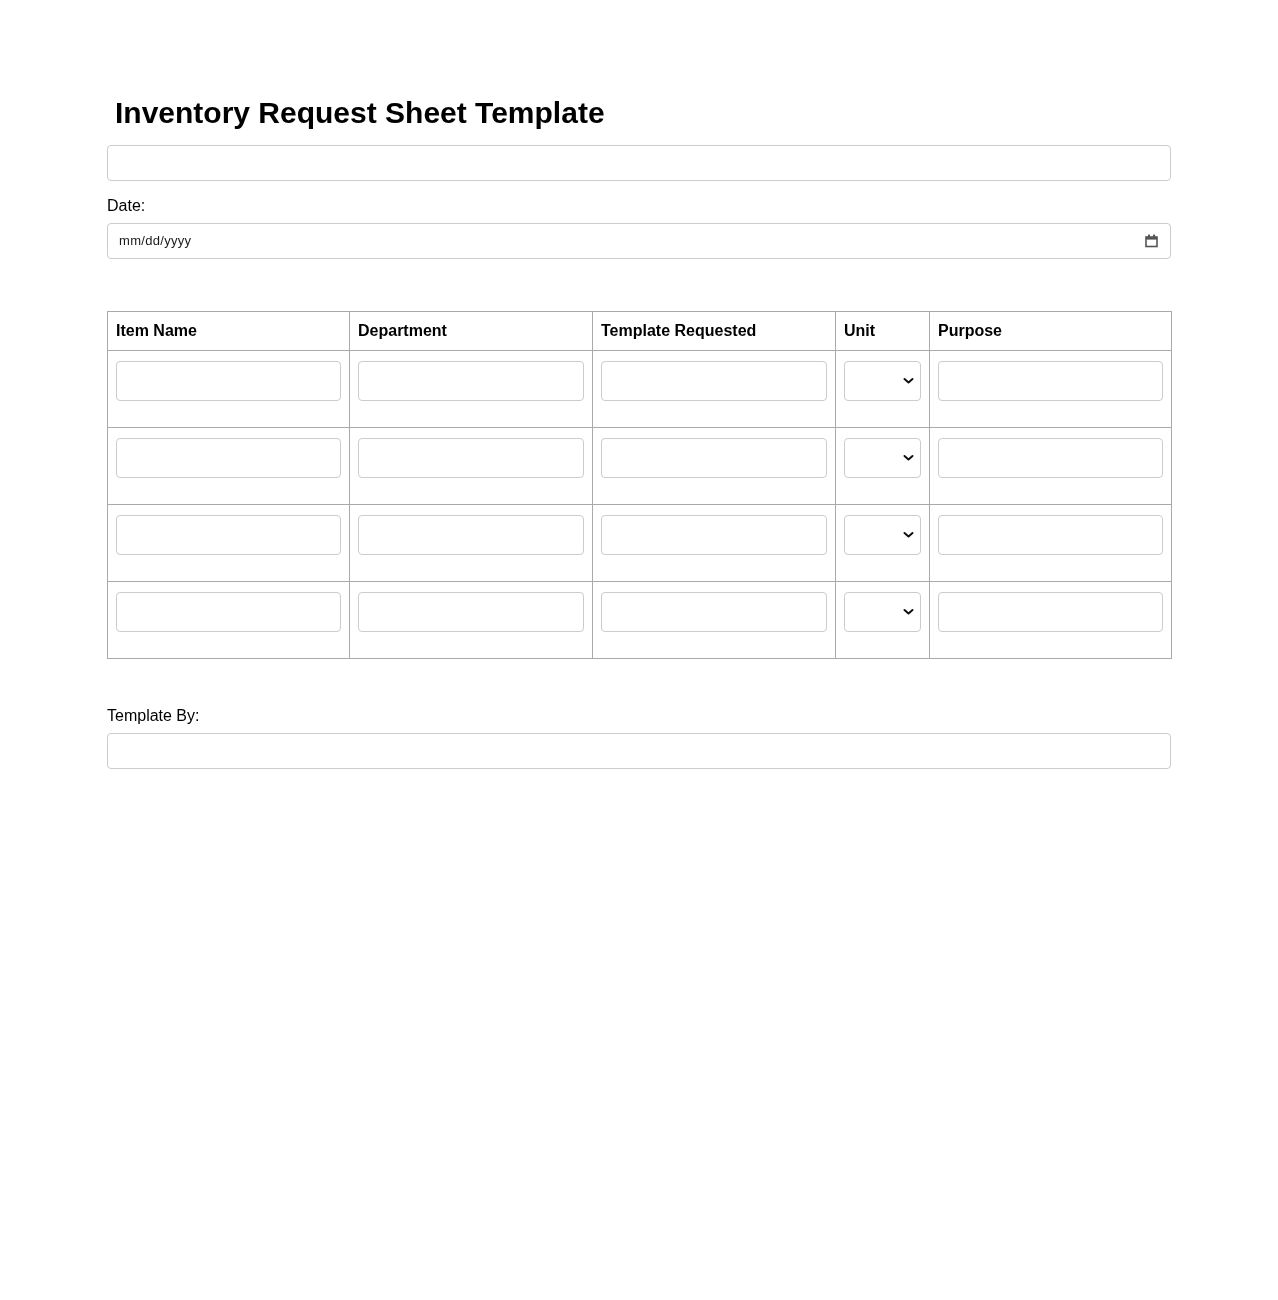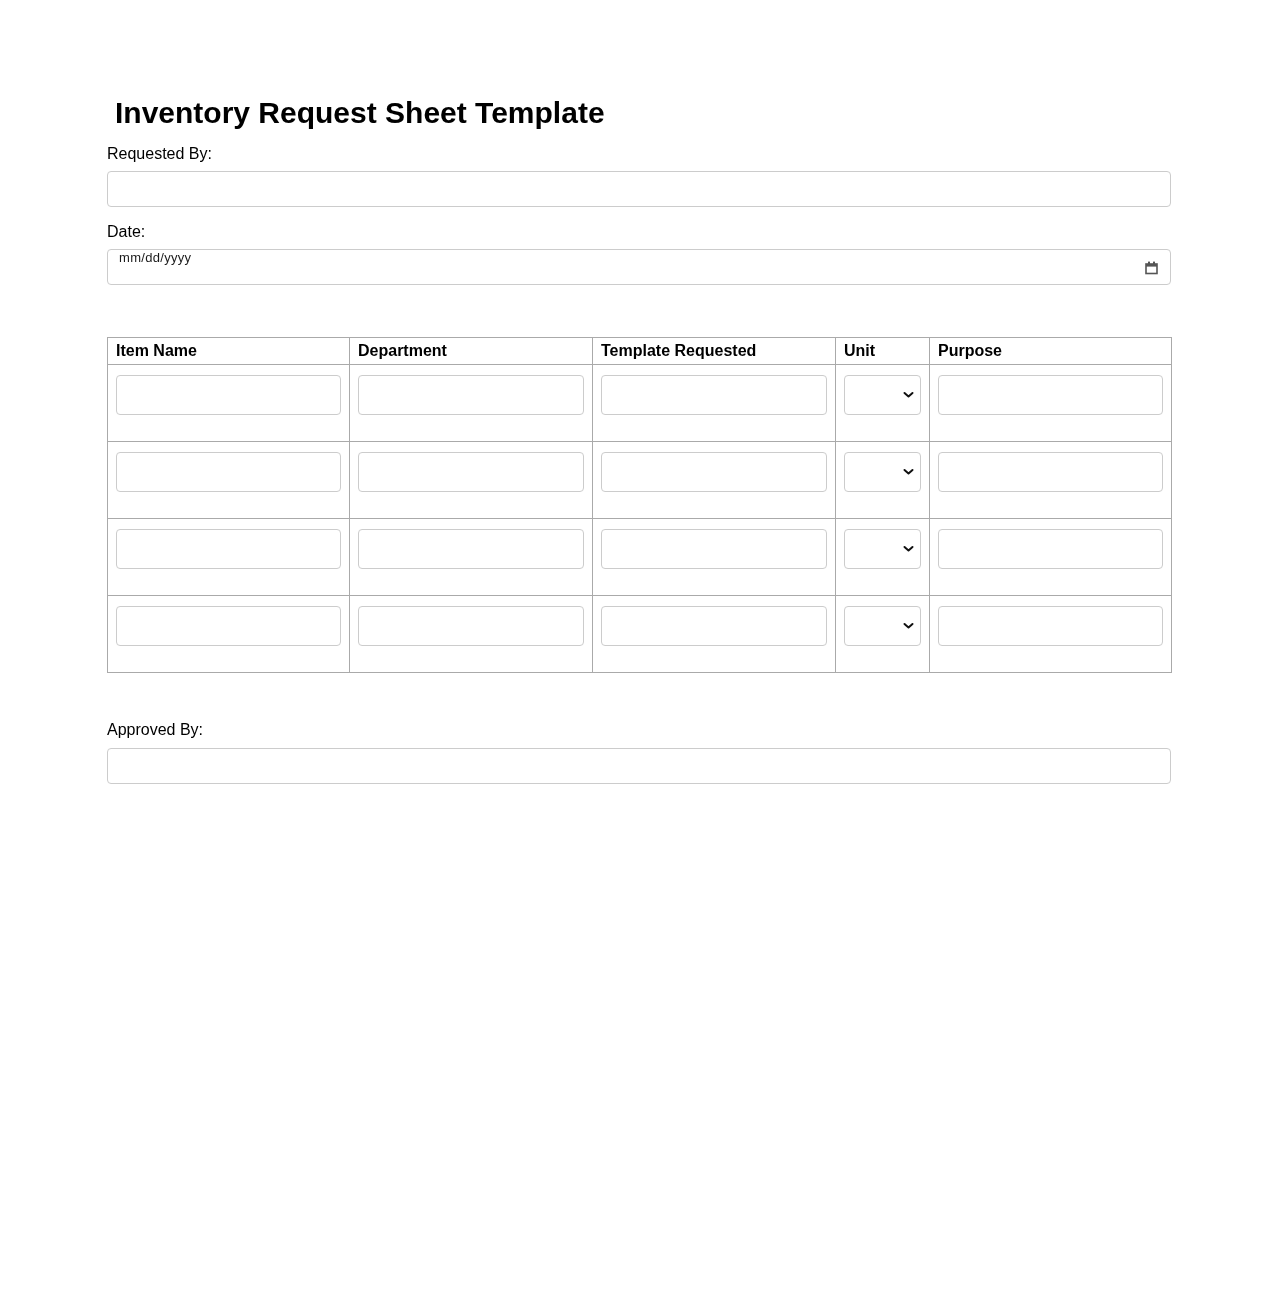--- a/index.html
+++ b/index.html
@@ -36,20 +36,21 @@
     padding: 0 10px;
     font-family: "Liberation Sans", sans-serif;
     font-size: 16px;
     color: #000;
     outline: none;
   }
 
   
   .date-box {
     display: flex;
+    align-items: center;
     justify-content: space-between;
     width: 100%;
     height: 36px;
     border: 1px solid #ccc;
     border-radius: 4px;
     background: #fff;
     padding: 0 11px;
     cursor: default;
   }
   .date-text {
@@ -68,21 +69,21 @@
     margin-bottom: 38px;
   }
   table.items-table th,
   table.items-table td {
     border: 1px solid #aaa;
   }
   table.items-table th {
     text-align: left;
     font-size: 16px;
     font-weight: bold;
-    padding: 4px 8px;
+    padding: 10px 8px;
     background: #fff;
   }
   table.items-table td {
     padding: 10px 8px 26px 8px;
     vertical-align: top;
   }
   .cell-input {
     display: block;
     width: 100%;
     height: 40px;
@@ -140,21 +141,20 @@
   .approved-group { margin-top: 48px; margin-bottom: 0; }
 </style>
 </head>
 <body>
 
 <div class="container">
 
   <h1 class="page-title">Inventory Request Sheet Template</h1>
 
   <div class="form-group">
-    <label>Requested By:</label>
     <input type="text" class="text-input" value="" style="">
   </div>
 
 
   <div class="form-group">
     <label>Date:</label>
     <div class="date-box">
       <span class="date-text">mm/dd/yyyy</span>
       <span class="calendar-btn">
         <svg width="15" height="15" viewBox="0 0 15 15">
@@ -279,17 +279,17 @@
         </td>
         <td>
             <input type="text" class="cell-input" value="" style="">
           </td>
       </tr>
     </tbody>
   </table>
 
 
   <div class="form-group approved-group">
-    <label>Approved By:</label>
+    <label>Template By:</label>
     <input type="text" class="text-input" value="" style="">
   </div>
 
 </div>
 
 </body></html>

